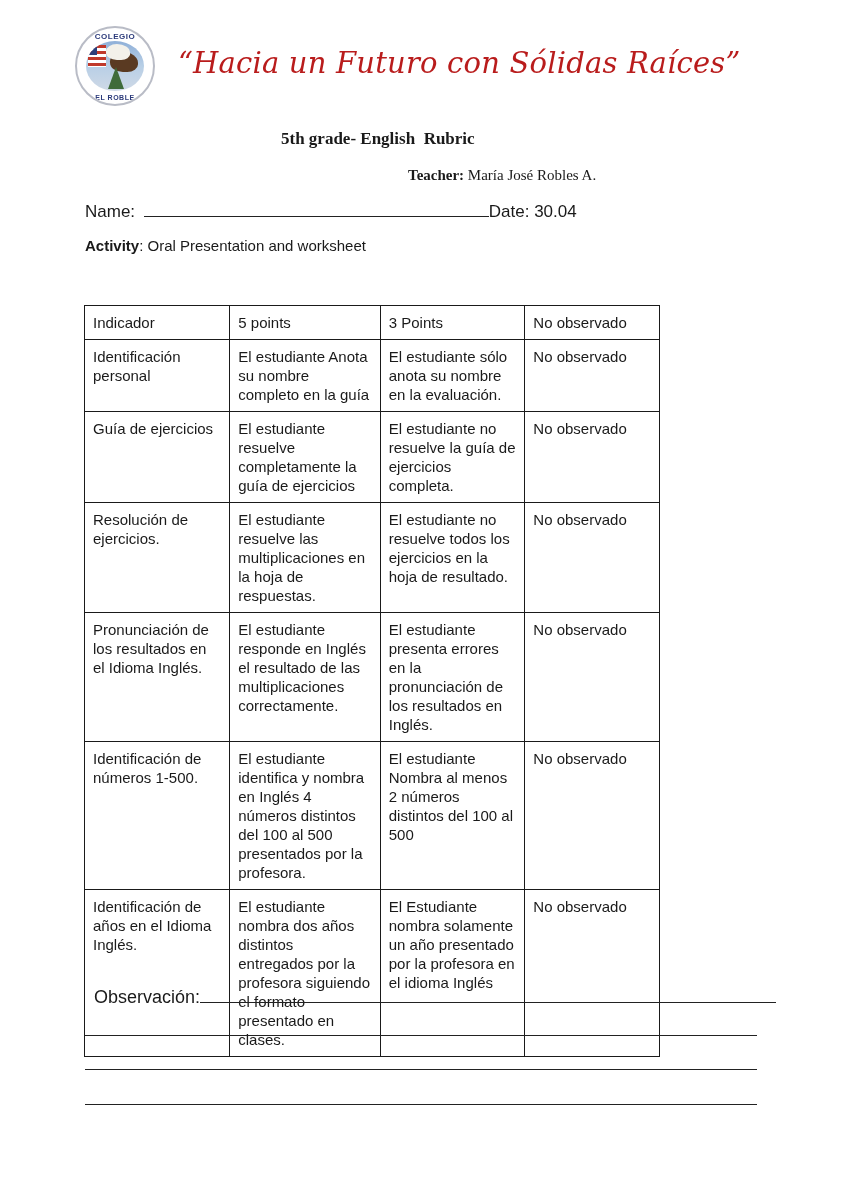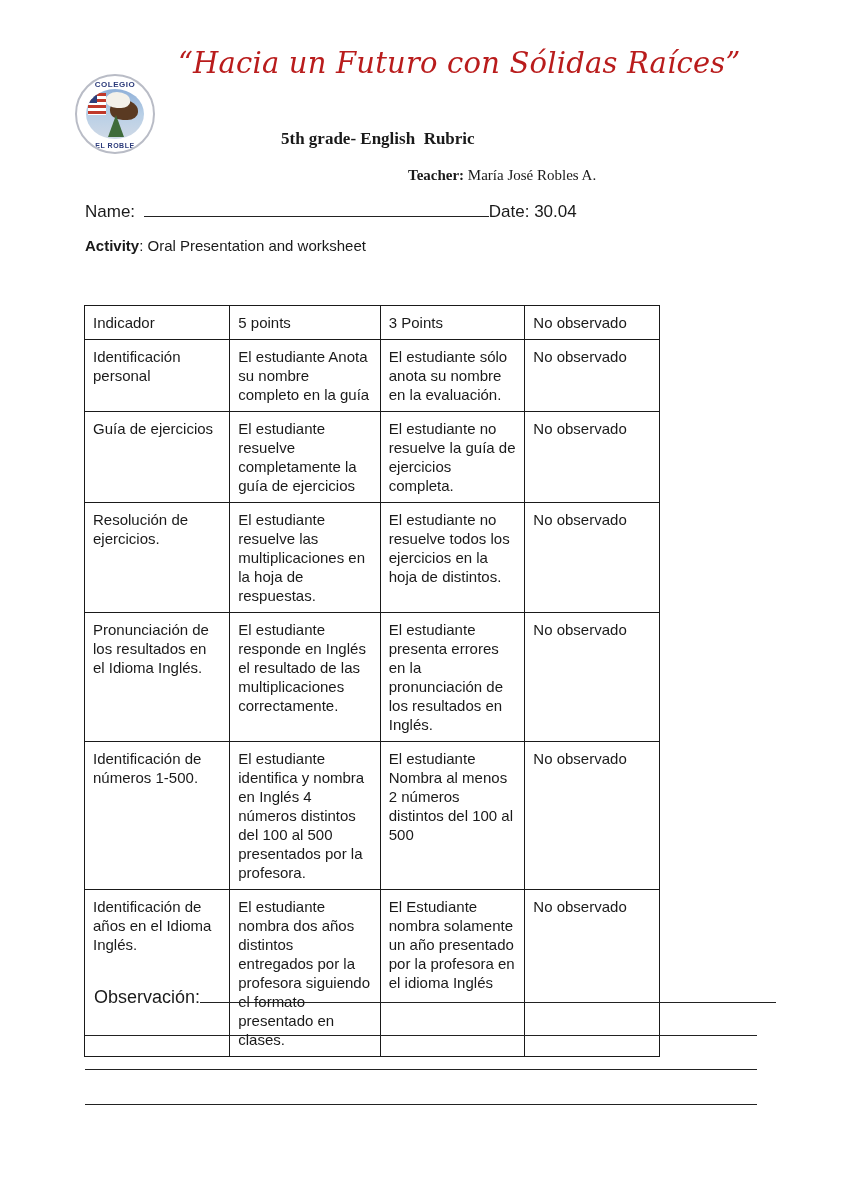--- a/index.html
+++ b/index.html
@@ -1,17 +1,17 @@
 <!DOCTYPE html>
 <html><head>
   <meta charset="utf-8">
   <style>
     html, body { margin: 0; padding: 0; background: #ffffff; }
     body { width: 849px; height: 1200px; position: relative; overflow: hidden; font-family: "Liberation Sans", sans-serif; color: #1a1a1a; }
-    .logo { position: absolute; left: 75px; top: 26px; width: 76px; height: 76px; border-radius: 50%; border: 2px solid #b9bcc6; background: #ffffff; overflow: hidden; margin-top: 48px; }
+    .logo { position: absolute; left: 75px; top: 26px; width: 76px; height: 76px; border-radius: 50%; border: 2px solid #b9bcc6; background: #ffffff; overflow: hidden; }
     .logo .ring-text-top { position: absolute; left: 0; right: 0; top: 4px; text-align: center; font-size: 8px; font-weight: bold; color: #2b3a7a; letter-spacing: 0.5px; }
     .logo .ring-text-bottom { position: absolute; left: 0; right: 0; bottom: 3px; text-align: center; font-size: 7px; font-weight: bold; color: #2b3a7a; letter-spacing: 0.5px; }
     .logo .inner { position: absolute; left: 9px; top: 13px; width: 58px; height: 50px; border-radius: 50%; overflow: hidden; background: linear-gradient(#8fb0d8 0%, #b8cfe6 50%, #cfd9e6 100%); }
     .logo .flag { position: absolute; left: 2px; top: 4px; width: 18px; height: 22px; background: repeating-linear-gradient(#c0392b 0 3px, #ffffff 3px 6px); }
     .logo .flag::before { content: ""; position: absolute; left: 0; top: 0; width: 9px; height: 10px; background: #2c3e7a; }
     .logo .eagle { position: absolute; left: 20px; top: 3px; width: 24px; height: 16px; border-radius: 50% 60% 40% 50%; background: #f3f1ea; box-shadow: 6px 10px 0 2px #5a3a22; }
     .logo .tree { position: absolute; left: 22px; top: 26px; width: 0; height: 0; border-left: 8px solid transparent; border-right: 8px solid transparent; border-bottom: 22px solid #3f6b3a; }
     .motto { position: absolute; left: 178px; top: 46px; font-family: "DejaVu Serif", serif; font-style: italic; font-size: 29px; color: #b91c1c; letter-spacing: 0.2px; white-space: nowrap; }
     .title { position: absolute; left: 281px; top: 129px; font-family: "Liberation Serif", serif; font-weight: bold; font-size: 17px; white-space: pre; }
     .teacher { position: absolute; left: 408px; top: 167px; font-family: "Liberation Serif", serif; font-size: 15px; }
@@ -81,21 +81,21 @@
   </tr>
   <tr>
     <td>Guía de ejercicios</td>
     <td>El estudiante resuelve completamente la guía de ejercicios</td>
     <td>El estudiante no resuelve la guía de ejercicios completa.</td>
     <td>No observado</td>
   </tr>
   <tr>
     <td>Resolución de ejercicios.</td>
     <td>El estudiante resuelve las multiplicaciones en la hoja de respuestas.</td>
-    <td>El estudiante no resuelve todos los ejercicios en la hoja de distintos.</td>
+    <td>El estudiante no resuelve todos los ejercicios en la hoja de resultado.</td>
     <td>No observado</td>
   </tr>
   <tr>
     <td>Pronunciación de los resultados en el Idioma Inglés.</td>
     <td>El estudiante responde en Inglés el resultado de las multiplicaciones correctamente.</td>
     <td>El estudiante presenta errores en la pronunciación de los resultados en Inglés.</td>
     <td>No observado</td>
   </tr>
   <tr>
     <td>Identificación de números 1-500.</td>

